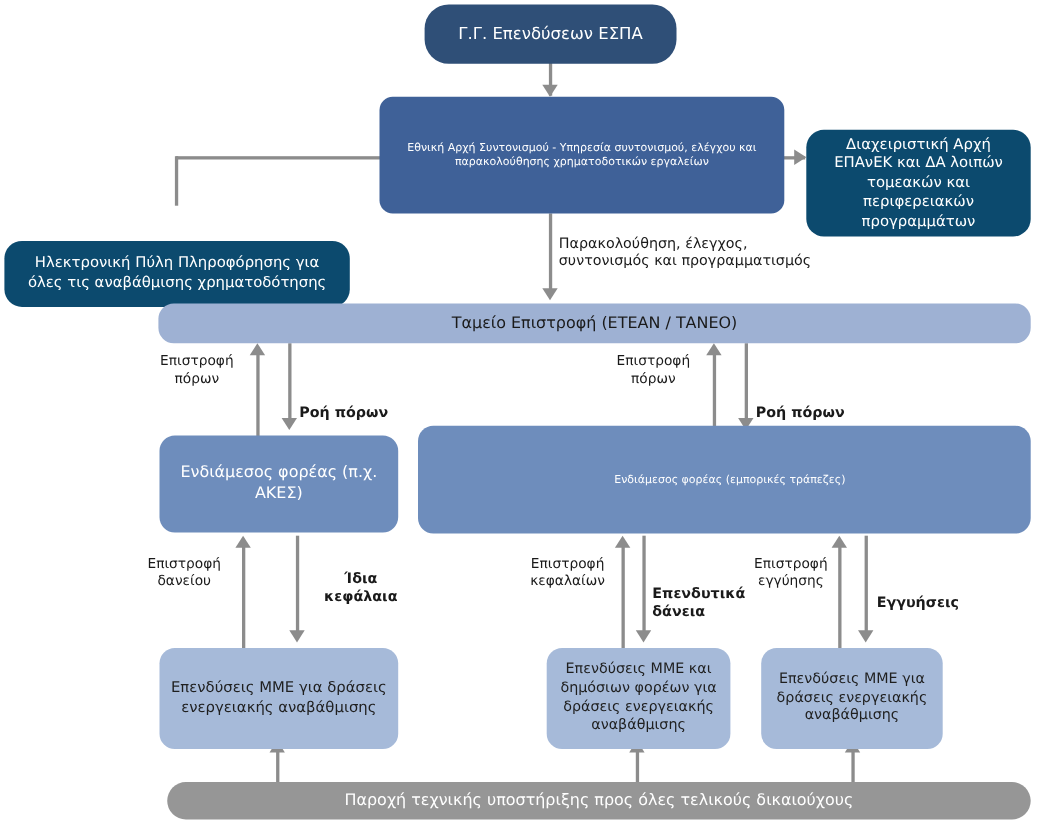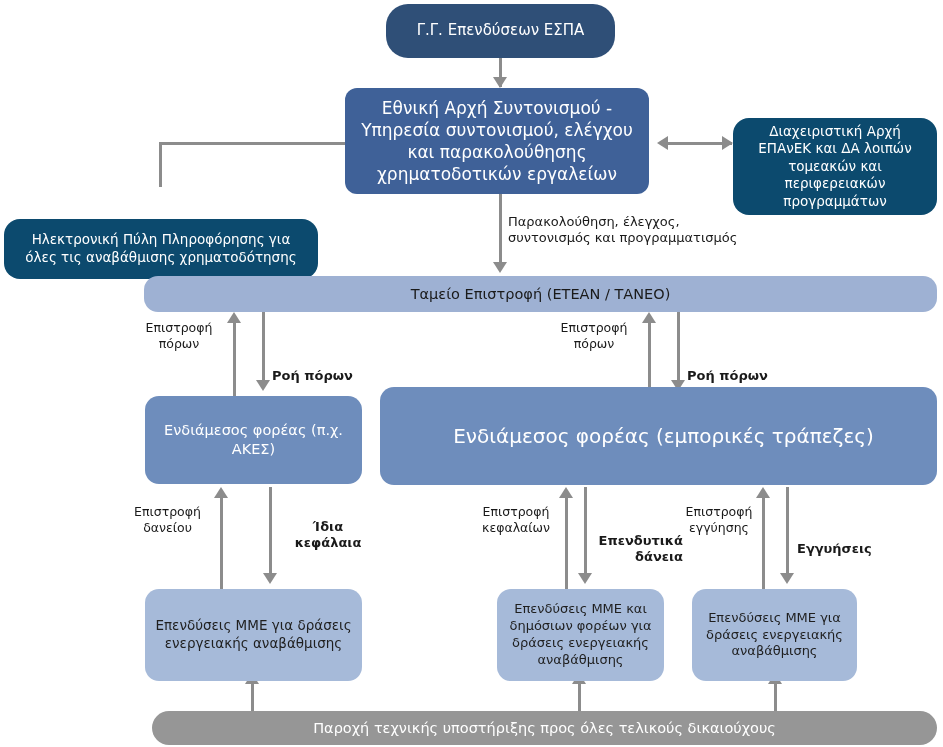--- a/index.html
+++ b/index.html
@@ -135,41 +135,41 @@
   <div class="arrowhead ah-up" style="left:245px; top:673px;"></div>
   <div class="vline" style="left:578px; top:681px; height:30px;"></div>
   <div class="arrowhead ah-up" style="left:572px; top:673px;"></div>
   <div class="vline" style="left:774px; top:681px; height:30px;"></div>
   <div class="arrowhead ah-up" style="left:768px; top:673px;"></div>
 
   <div class="node navy" style="left:386px; top:4px; width:229px; height:54px; font-size:15px;">
     <span>Γ.Γ. Επενδύσεων ΕΣΠΑ</span>
   </div>
 
-  <div class="node blue" style="left:345px; top:88px; width:304px; height:106px; font-size:17px;">
+  <div class="node blue" style="left:345px; top:88px; width:368px; height:106px; font-size:10px;">
     <span>Εθνική Αρχή Συντονισμού - Υπηρεσία συντονισμού, ελέγχου και παρακολούθησης χρηματοδοτικών εργαλείων</span>
   </div>
 
   <div class="node grey" style="left:733px; top:86px; width:204px; height:97px; font-size:13.5px;">
     <span>Διαχειριστική Αρχή ΕΠΑνΕΚ και ΔΑ λοιπών τομεακών και περιφερειακών προγραμμάτων</span>
   </div>
 
   <div class="node grey" style="left:4px; top:187px; width:314px; height:60px; font-size:13.5px;">
     <span>Ηλεκτρονική Πύλη Πληροφόρησης για όλες τις αναβάθμισης χρηματοδότησης</span>
   </div>
 
   <div class="node lightband" style="left:144px; top:276px; width:793px; height:36px; font-size:14.5px;">
     <span>Ταμείο Επιστροφή (ETEAN / ΤΑΝΕΟ)</span>
   </div>
 
   <div class="node midblue" style="left:145px; top:396px; width:217px; height:88px; font-size:14.5px;">
     <span>Ενδιάμεσος φορέας (π.χ. ΑΚΕΣ)</span>
   </div>
 
-  <div class="node midblue" style="left:380px; top:387px; width:557px; height:98px; font-size:20px;padding-left:20px;">
+  <div class="node midblue" style="left:380px; top:387px; width:557px; height:98px; font-size:10px;padding-left:20px;">
     <span>Ενδιάμεσος φορέας (εμπορικές τράπεζες)</span>
   </div>
 
   <div class="node palebox" style="left:145px; top:589px; width:217px; height:92px; font-size:13.5px;">
     <span>Επενδύσεις ΜΜΕ για δράσεις ενεργειακής αναβάθμισης</span>
   </div>
 
   <div class="node palebox" style="left:497px; top:589px; width:167px; height:92px; font-size:13px;">
     <span>Επενδύσεις ΜΜΕ και δημόσιων φορέων για δράσεις ενεργειακής αναβάθμισης</span>
   </div>
@@ -197,21 +197,21 @@
 
   <div class="label" style="left:120px; top:504px; width:95px; font-size:12.5px;">Επιστροφή
 δανείου</div>
 
   <div class="label bold" style="left:288px; top:519px; width:80px; font-size:13px;">Ίδια
 κεφάλαια</div>
 
   <div class="label" style="left:470px; top:504px; width:92px; font-size:12.5px;">Επιστροφή
 κεφαλαίων</div>
 
-  <div class="label bold" style="left:593px; top:533px; width:90px; font-size:13px; text-align:right;">Επενδυτικά
+  <div class="label bold" style="left:593px; top:533px; width:90px; font-size:13px; text-align:left;">Επενδυτικά
 δάνεια</div>
 
   <div class="label" style="left:673px; top:504px; width:92px; font-size:12.5px;">Επιστροφή
 εγγύησης</div>
 
   <div class="label bold" style="left:797px; top:541px; width:86px; font-size:13px; text-align:left;">Εγγυήσεις</div>
 
 </div>
 
 </body></html>

